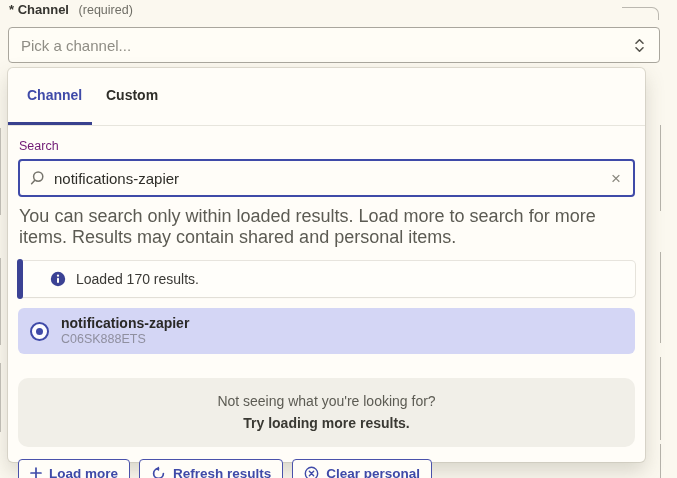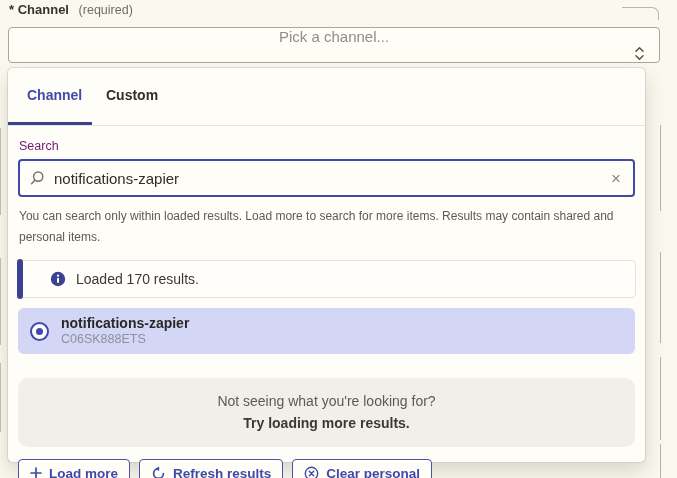--- a/index.html
+++ b/index.html
@@ -15,41 +15,41 @@
   .bg-vline.r{left:660px;}
   .bg-corner{position:absolute;left:622px;top:7px;width:36px;height:12px;
     border-top:1px solid #bbb8b0;border-right:1px solid #bbb8b0;border-top-right-radius:7px;z-index:1;}
   
   .field-label{position:absolute;left:9px;top:2px;font-size:13px;color:#35342f;z-index:2;}
   .field-label b{font-weight:700;}
   .field-label .req{color:#6f6e66;font-weight:400;margin-left:6px;font-size:12.5px;}
   
   .select{position:absolute;left:8px;top:27px;width:652px;height:36px;box-sizing:border-box;
     background:#fffdf6;border:1px solid #a9a69d;border-radius:4px;
-    display:flex;align-items:center;padding:0 12px;z-index:2;cursor:pointer;flex-direction:column;}
+    display:flex;align-items:center;padding:0 12px;z-index:2;cursor:pointer;}
   .select .ph{color:#8f8d85;font-size:15px;}
   .select .chev{margin-left:auto;display:flex;}
   
   .panel{position:absolute;left:8px;top:68px;width:637px;height:394px;box-sizing:border-box;
     background:#fffdf8;border-radius:5px;z-index:3;
     box-shadow:0 0 0 1px rgba(197,193,181,.55), 0 9px 20px rgba(92,86,70,.22);}
   .tabs{height:58px;border-bottom:1px solid #e7e5dd;display:flex;box-sizing:border-box;}
   .tab{display:flex;align-items:center;padding:0 14px;font-size:14px;font-weight:700;
     color:#2f2e29;cursor:pointer;box-sizing:border-box;border-bottom:3px solid transparent;}
   .tab.first{padding-left:19px;padding-right:5px;min-width:84px;}
   .tab.active{color:#3f4aa8;border-bottom-color:#39418f;}
   .panel-body{padding:0 10px;}
   .search-label{margin:13px 0 6px 1px;font-size:12.5px;color:#701a75;}
   .search-box{height:38px;box-sizing:border-box;border:2px solid #3f4aa8;border-radius:4px;
     background:#fffdf8;display:flex;align-items:center;padding:0 10px;}
   .search-box input{flex:1;border:none;outline:none;background:transparent;
     font-family:"Liberation Sans",sans-serif;font-size:15px;color:#2f2e29;padding:0 6px 0 9px;}
   .clear-x{border:none;background:none;color:#8a887f;font-size:17px;line-height:1;
     cursor:pointer;padding:0 2px;}
-  .help{margin:9px 0 0 1px;font-size:12px;line-height:21px;color:#5c5b53;max-width:600px;}
+  .help{margin:9px 0 0 1px;font-size:18px;line-height:21px;color:#5c5b53;max-width:600px;}
   .banner{margin-top:13px;height:36px;position:relative;background:#fffefa;border-radius:4px;
     box-shadow:0 0 0 1px rgba(208,204,193,.5), 0 1px 2px rgba(0,0,0,.06);
     display:flex;align-items:center;padding-left:32px;box-sizing:border-box;}
   .banner .bar{position:absolute;left:-1px;top:-2px;bottom:-2px;width:6px;border-radius:4px;background:#3b4294;}
   .banner .txt{margin-left:10px;font-size:14px;color:#3a3935;}
   .result{margin-top:11px;min-height:46px;box-sizing:border-box;background:#d4d6f5;border-radius:6px;
     display:flex;align-items:center;gap:12px;padding:6px 12px;cursor:pointer;}
   .radio{width:15px;height:15px;flex:0 0 auto;border-radius:50%;border:2px solid #3f4aa8;
     background:#fdfdff;display:flex;align-items:center;justify-content:center;}
   .radio .dot{width:7px;height:7px;border-radius:50%;background:#3f4aa8;}

